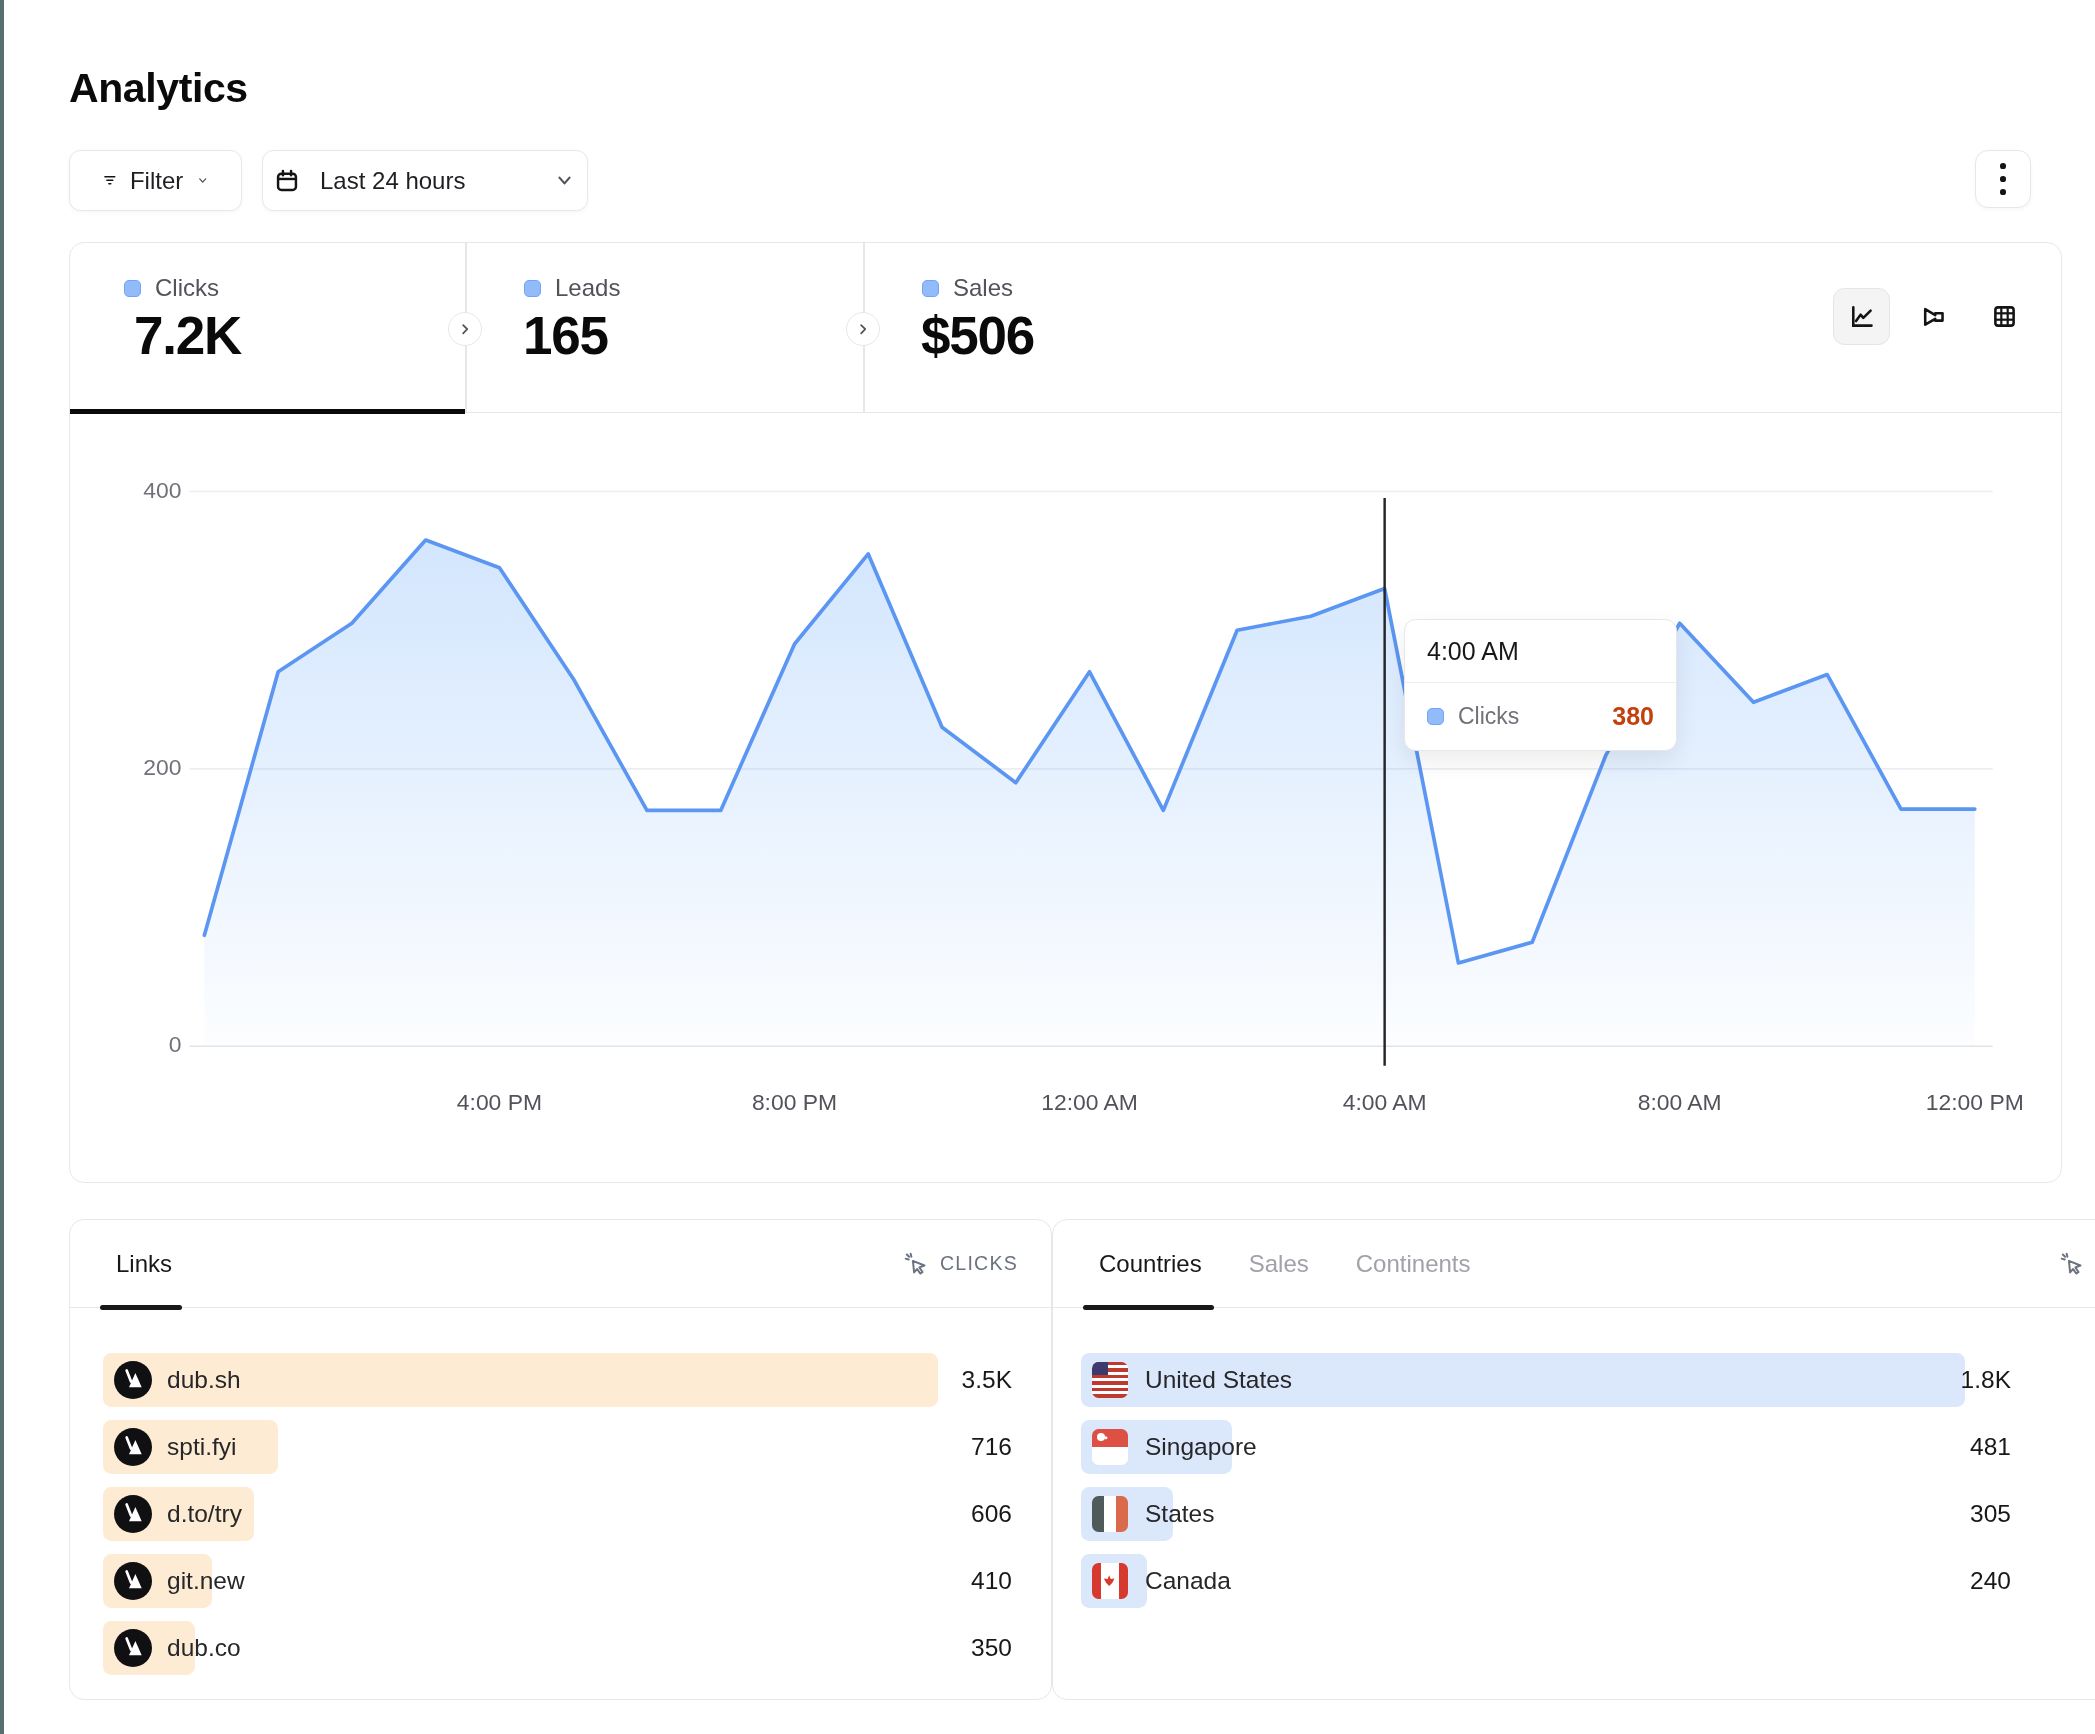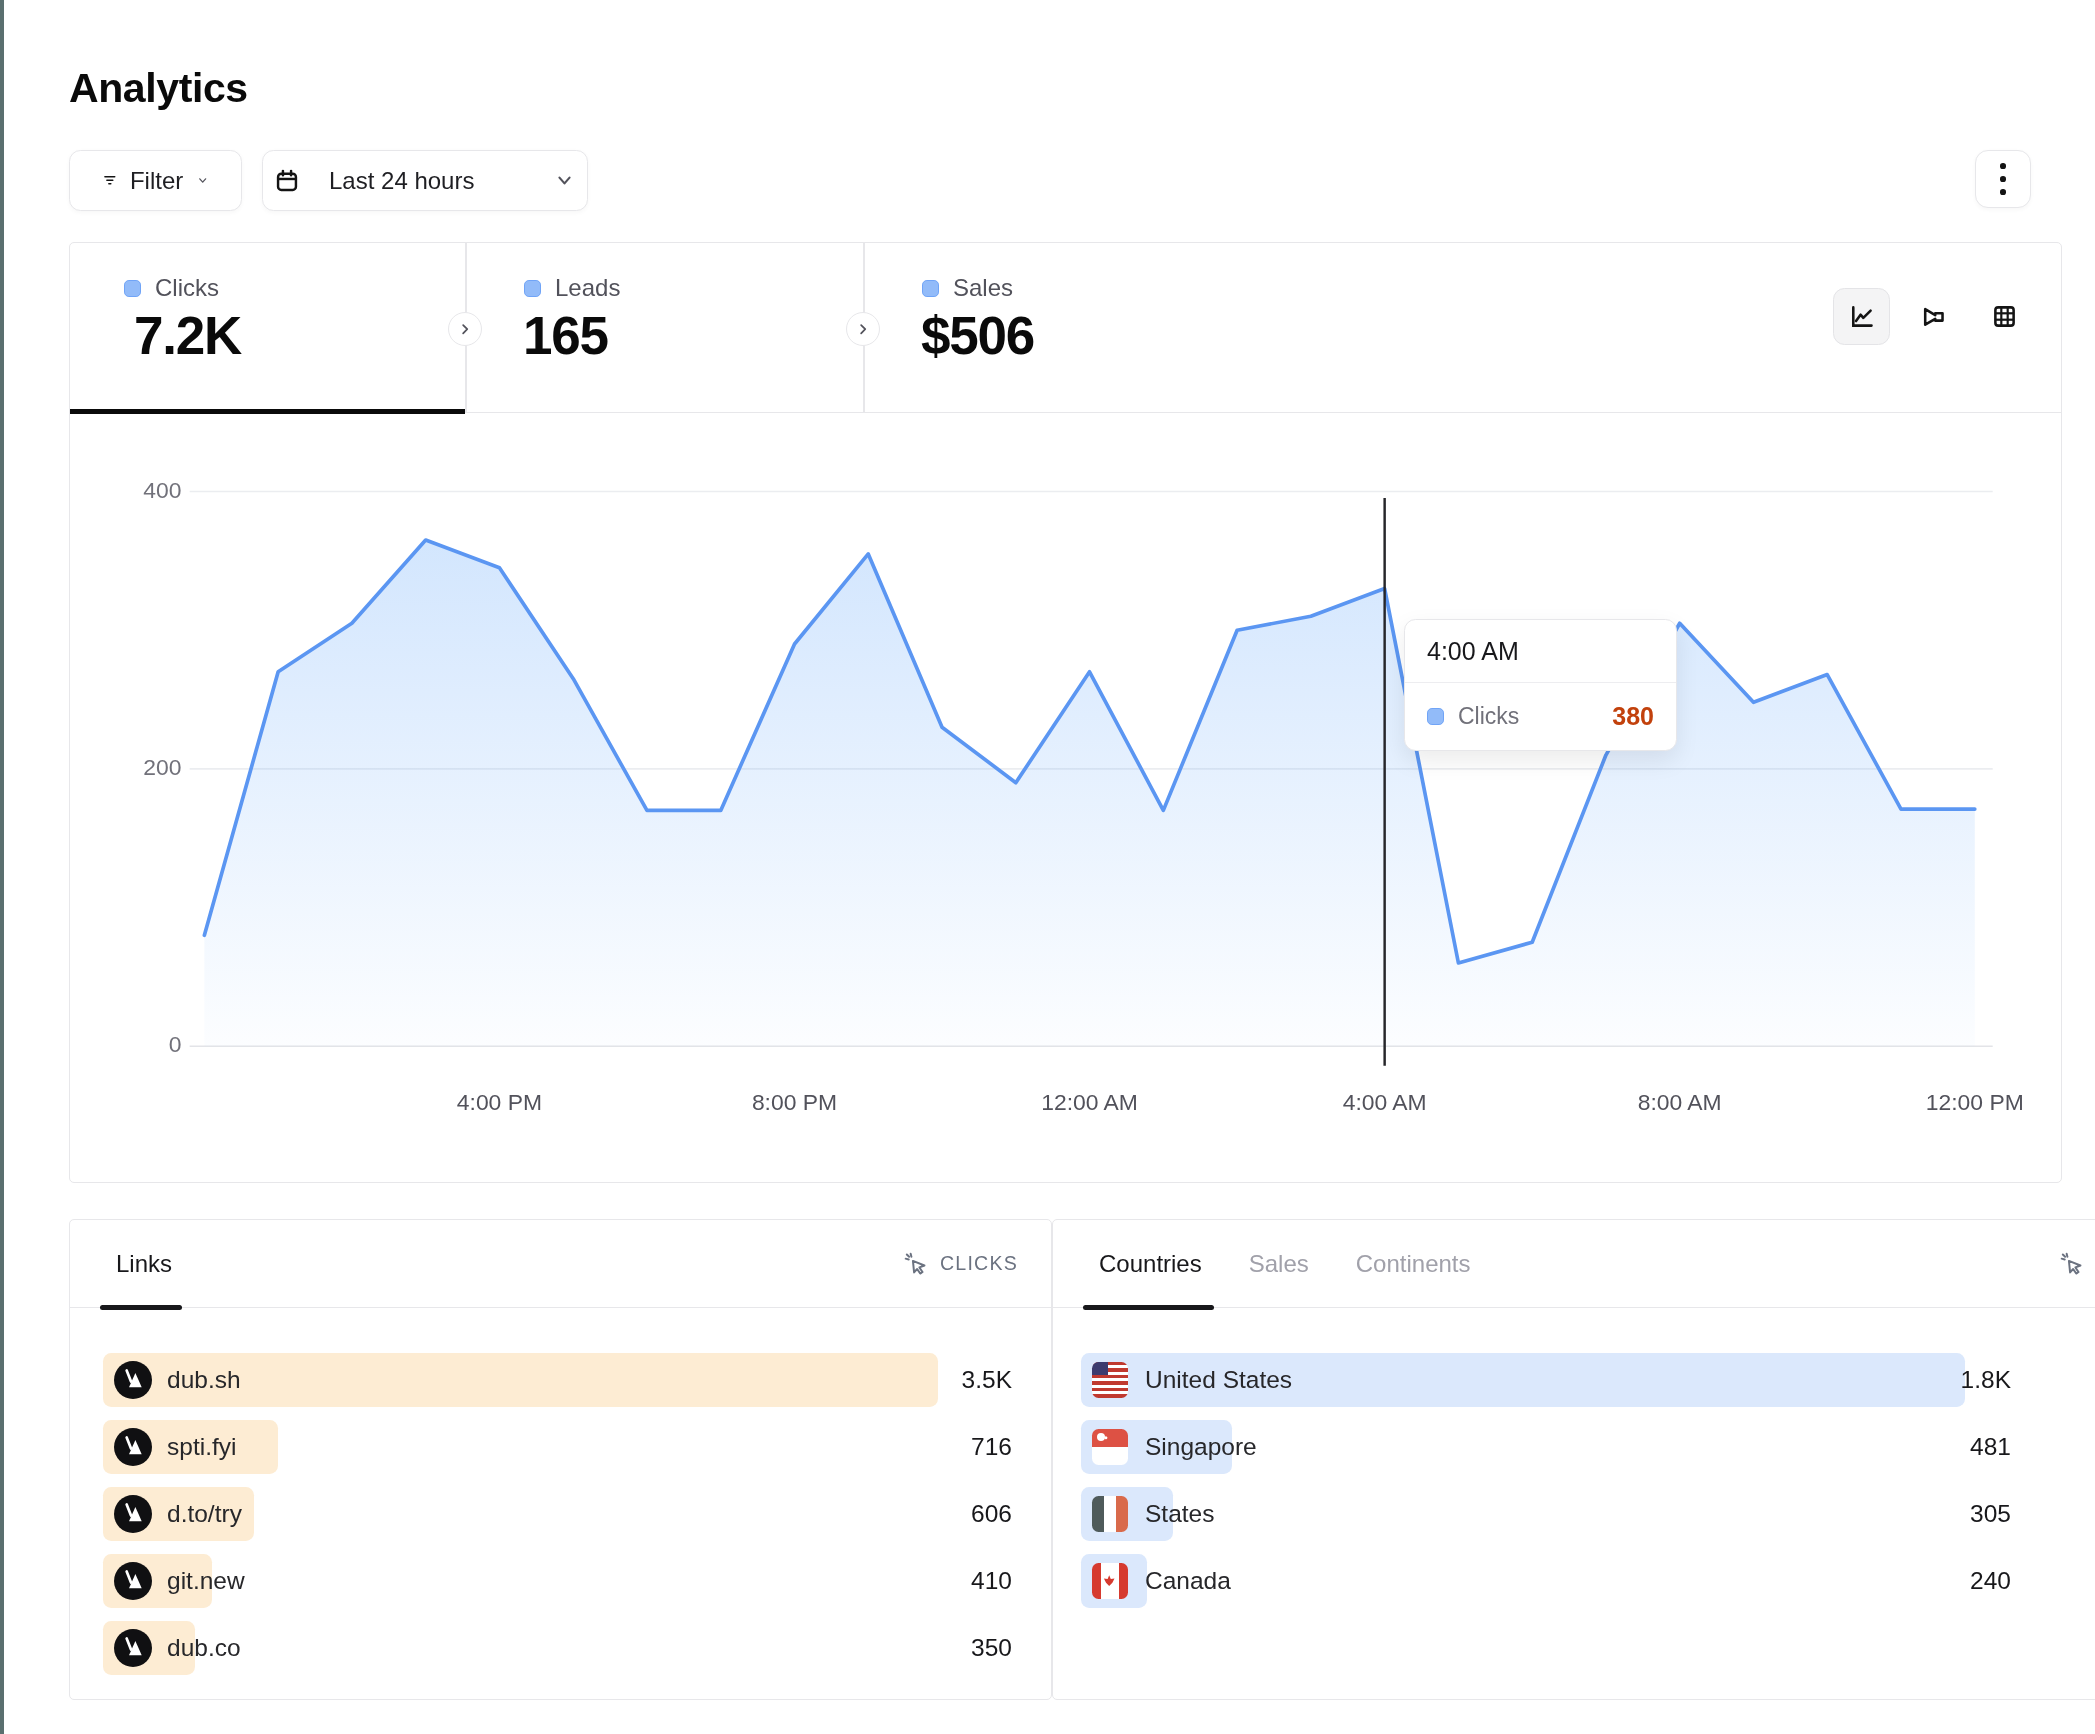--- a/index.html
+++ b/index.html
@@ -3,28 +3,28 @@
 <meta charset="utf-8">
 <style>
   *{margin:0;padding:0;box-sizing:border-box}
   html,body{background:#fff}
   .page{position:relative;width:2096px;height:1735px;background:#ffffff;font-family:"Liberation Sans",sans-serif;overflow:hidden}
   .edge-strip{position:absolute;left:0;top:0;width:4.1px;height:100%;background:#5a6f6f}
   .page-title{position:absolute;left:69px;top:65px;font-size:41px;font-weight:700;color:#0a0a0a;letter-spacing:-0.4px}
 
   .btn{position:absolute;display:flex;align-items:center;background:#fff;border:1.6px solid #e7e7ea;border-radius:11.5px;box-shadow:0 1.6px 4.1px rgba(0,0,0,.03);cursor:pointer}
   #filter-btn{left:69px;top:150px;width:173px;height:61px;padding:0 32px;gap:12.3px}
-  #date-btn{left:262px;top:150px;width:326px;height:61px;padding:0 11px;gap:29px}
+  #date-btn{left:262px;top:150px;width:326px;height:61px;padding:0 11px;gap:20px}
   #kebab-btn{left:1975px;top:150px;width:56px;height:58px;border-radius:13px;justify-content:center}
   .btn-label{font-size:24px;font-weight:500;color:#1f1f23;white-space:nowrap}
   .spacer{flex:1}
   .kebab{display:flex;flex-direction:column;gap:7.4px}
   .kebab i{width:5.7px;height:5.7px;border-radius:50%;background:#141414}
 
-  .card{position:absolute;background:#fff;border:1.6px solid #e7e7ea;border-radius:5px}
+  .card{position:absolute;background:#fff;border:1.6px solid #e7e7ea;border-radius:15px}
   #main-card{left:69px;top:242px;width:1993px;height:941px}
 
   .stats-row{position:absolute;left:0;top:0;width:100%;height:170px;border-bottom:1.6px solid #e7e7ea}
   .stat-tab{position:absolute;top:0;height:100%;cursor:pointer}
   .stat-head{position:absolute;top:31px;display:flex;gap:14px;align-items:center;font-size:24px;color:#52525b}
   .marker-sq{width:17px;height:17px;border-radius:4.9px;background:#92bbf9;border:1.6px solid #70a4f7;flex:none}
   .stat-value{position:absolute;top:62px;font-size:53px;font-weight:700;color:#0a0a0a;letter-spacing:-1.2px}
   .tab-underline{position:absolute;left:0;bottom:-1.6px;width:395px;height:4.9px;background:#0a0a0a}
   .vdiv{position:absolute;top:0;width:1.6px;height:169px;background:#e7e7ea}
   .chev-circle{position:absolute;top:69px;width:34px;height:34px;border-radius:50%;background:#fff;border:1.6px solid #e7e7ea;display:flex;align-items:center;justify-content:center;cursor:pointer;z-index:2}

